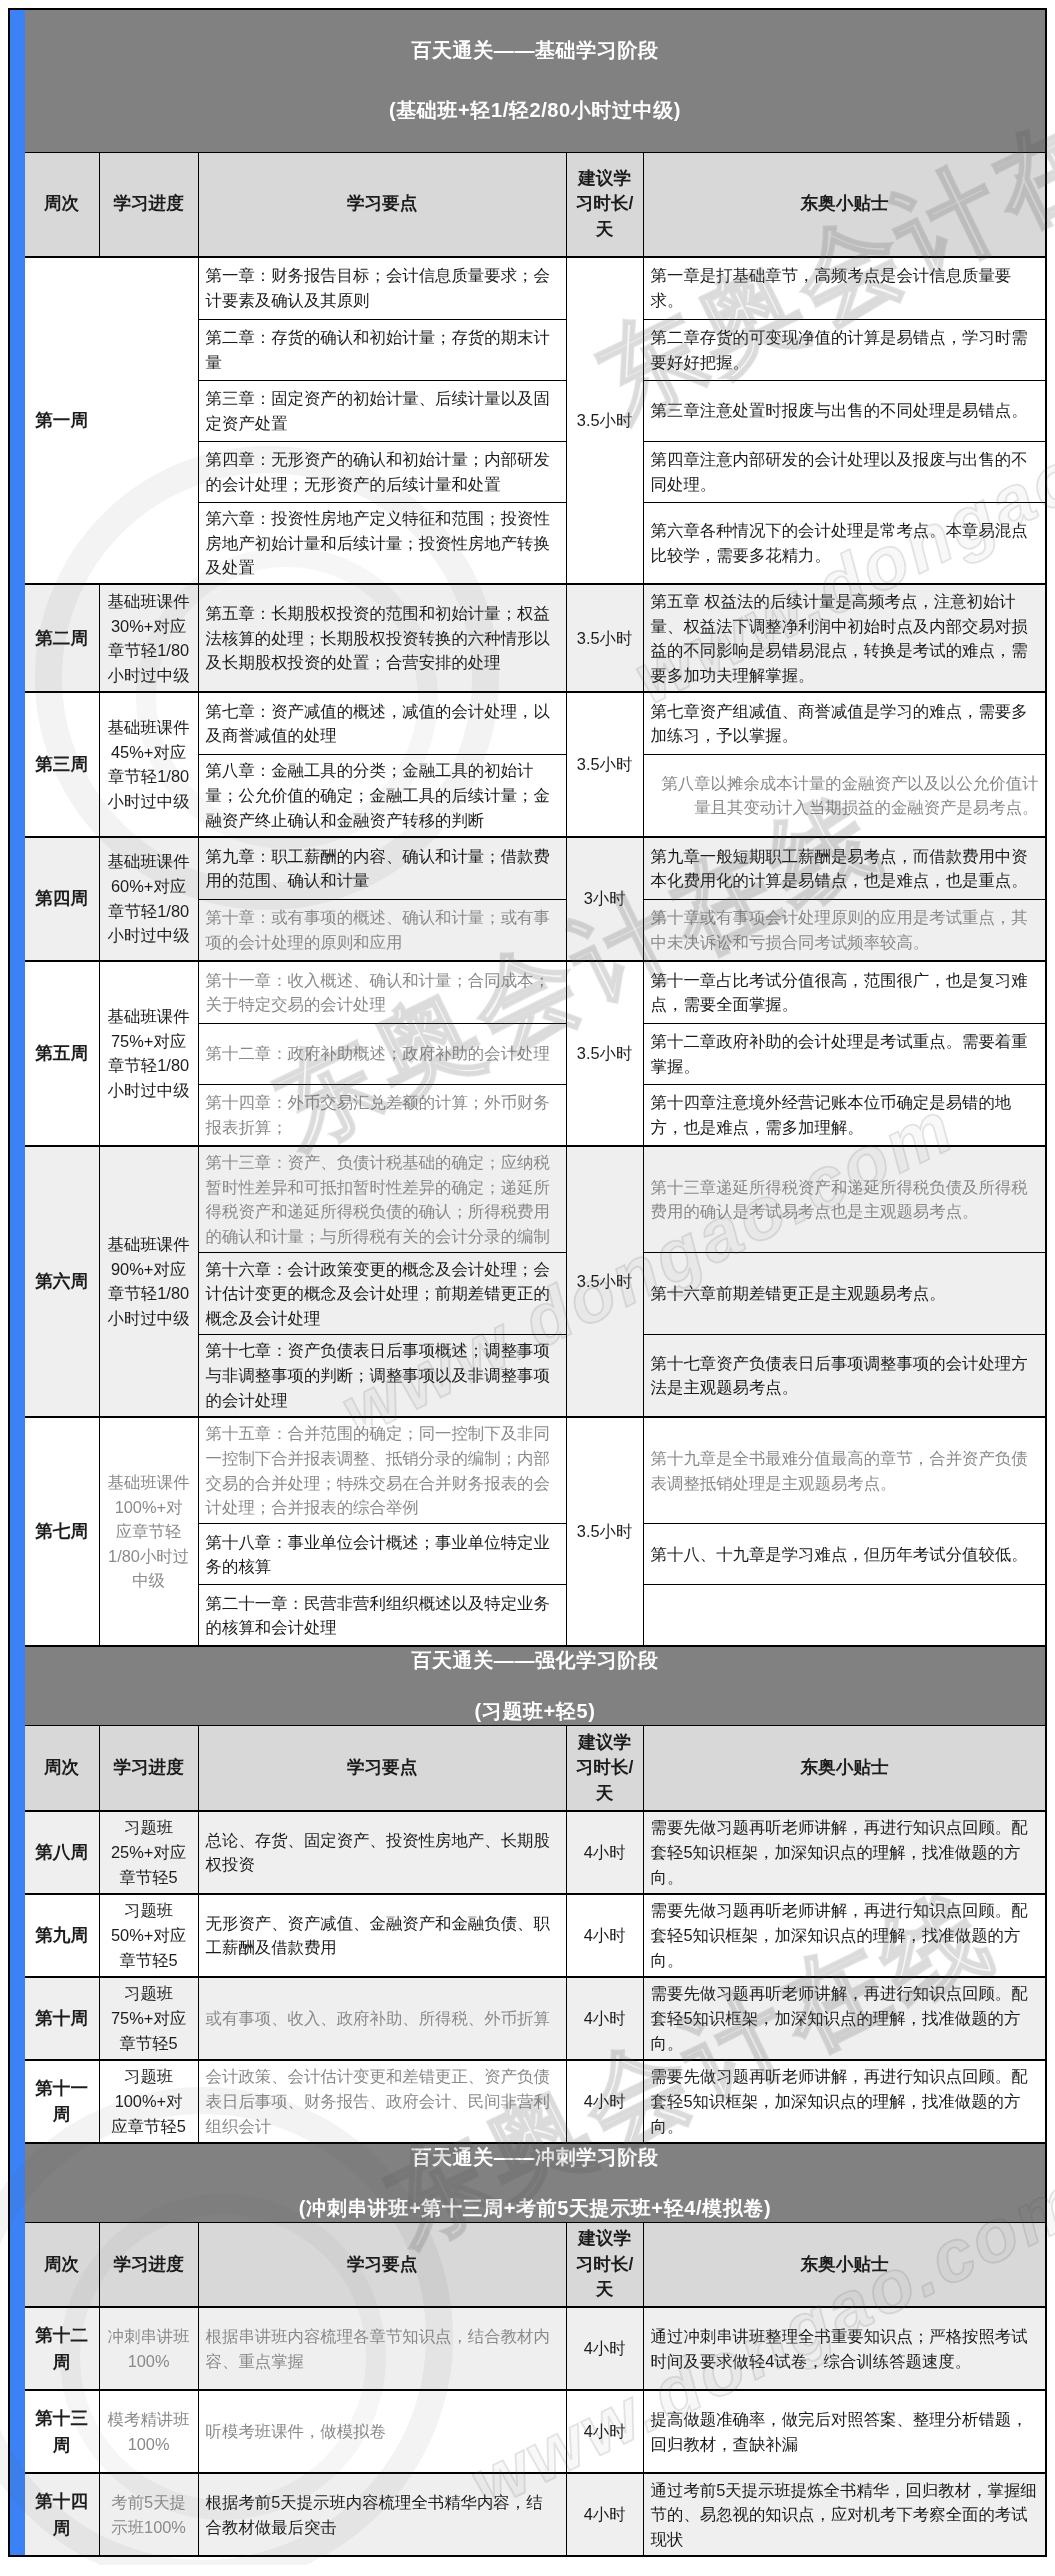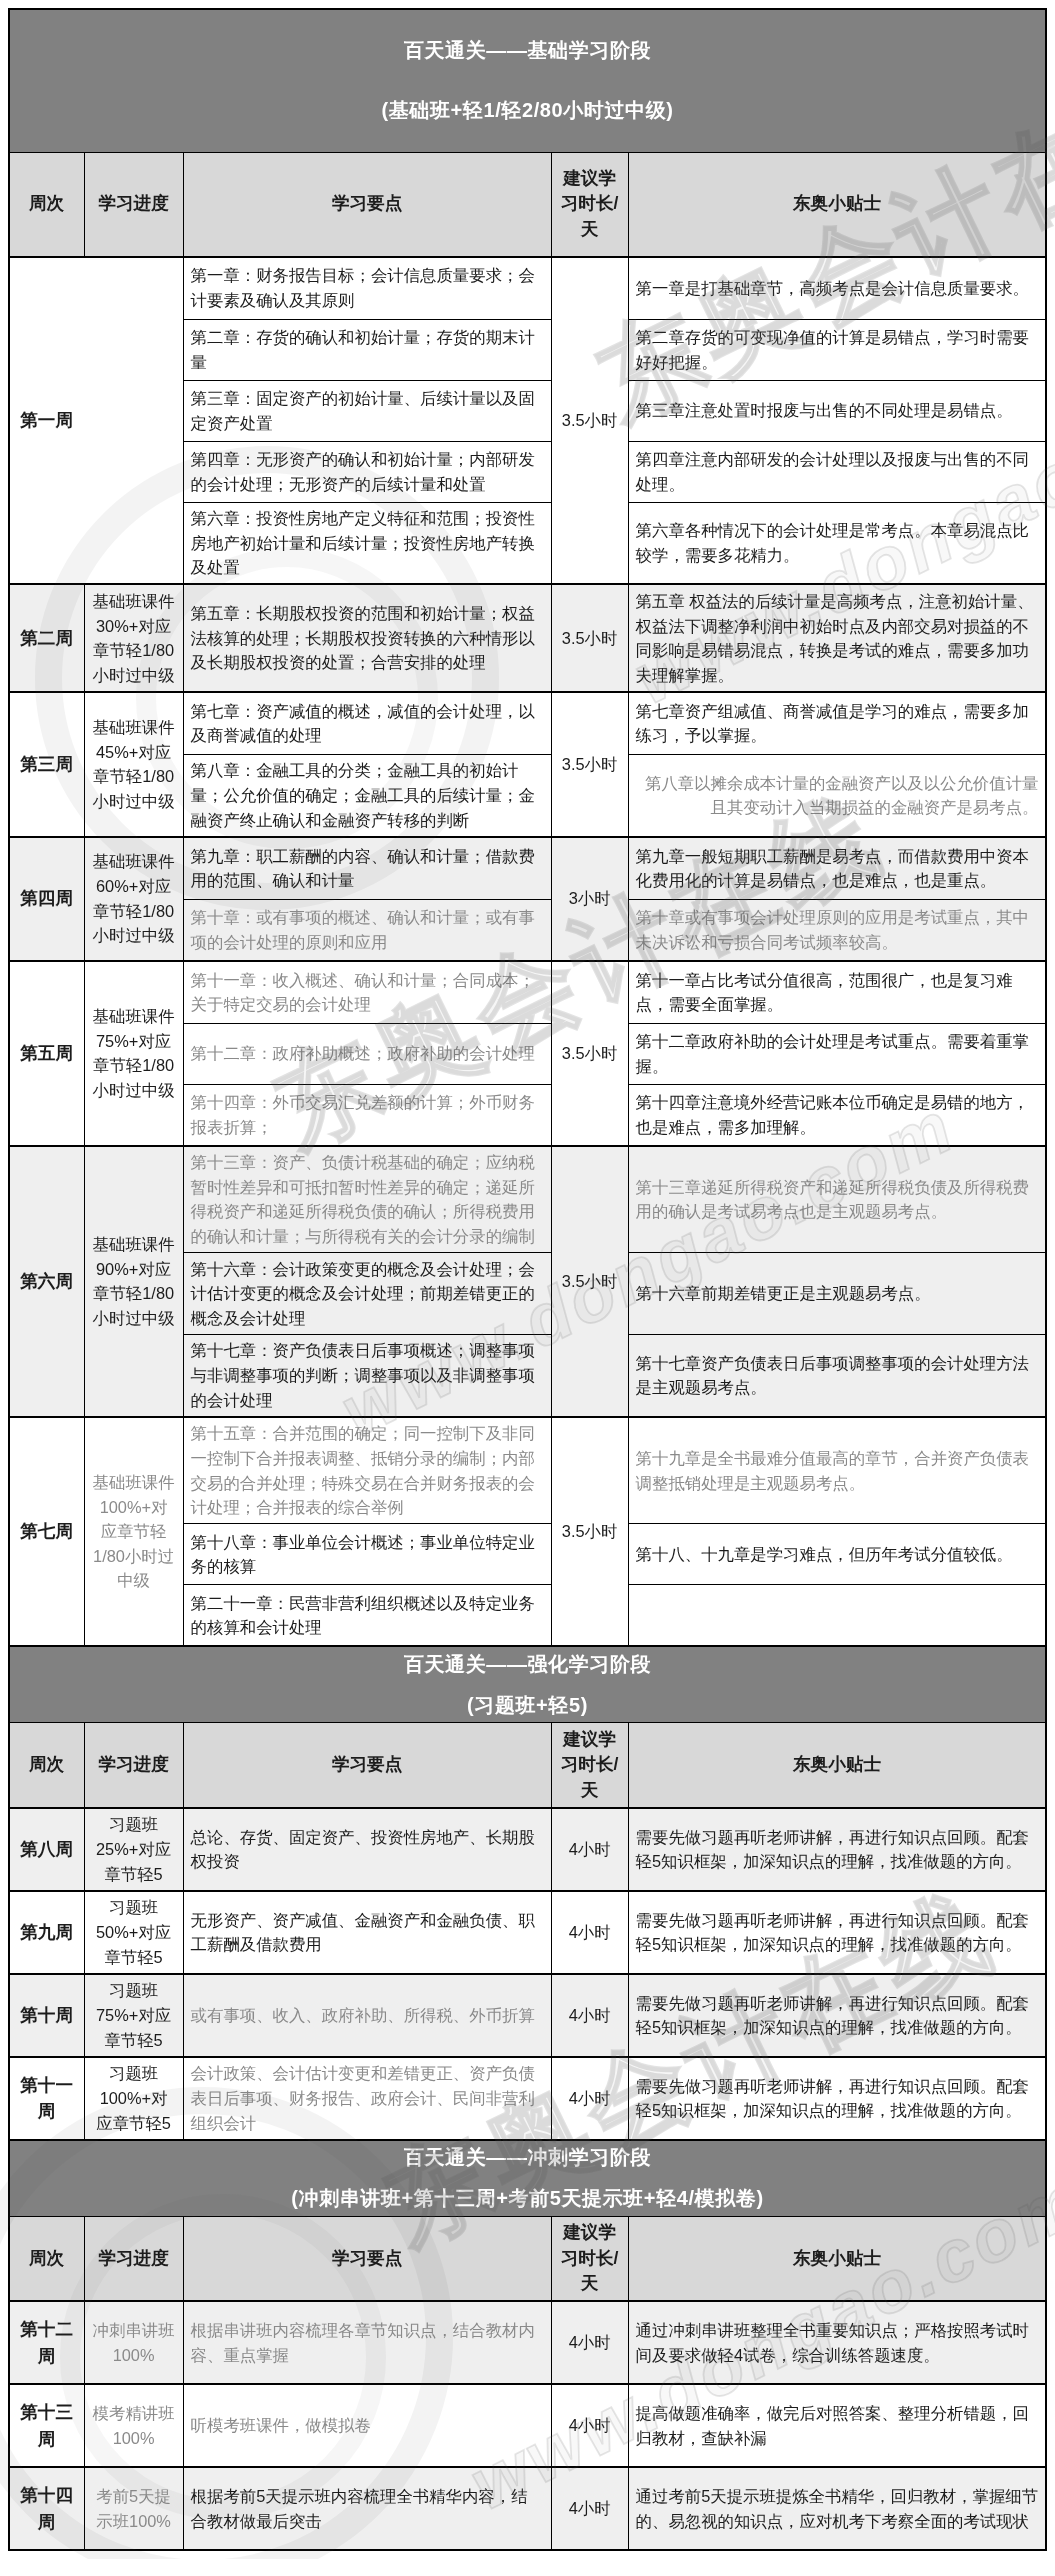--- a/index.html
+++ b/index.html
@@ -3,34 +3,34 @@
 <meta charset="utf-8">
 <style>
   html, body { margin: 0; padding: 0; background: #ffffff; }
   body {
     width: 1055px;
     font-family: "Liberation Sans", "DejaVu Sans", sans-serif;
     color: #1c1c1c;
     -webkit-font-smoothing: antialiased;
   }
   #page { position: relative; padding: 7.6px; box-sizing: border-box; }
-  #table-root { border: 2.3px solid #000; position: relative; z-index: 1; background: #0f766e; }
+  #table-root { border: 2.3px solid #000; position: relative; z-index: 1; background: #3b82f6; padding-left: 15px; }
 
   
   .band {
     background: #818181;
     color: #ffffff;
     display: flex; flex-direction: column; align-items: center; justify-content: center;
     text-align: center;
     border-top: 2.3px solid #000;
   }
   .sec:first-child .band { border-top: none; }
   .band .bl { font-size: 20px; font-weight: bold; letter-spacing: 0.6px; }
   .sec.lg .band { min-height: 142px; gap: 33px; }
-  .sec.compact .band { min-height: 75px; gap: 14px; }
+  .sec.compact .band { min-height: 75px; gap: 24px; }
 
   
   .cols {
     display: grid;
     grid-template-columns: 74px 99px 368px 77px 1fr;
     background: #d8d8d8;
     border-top: 1.2px solid #000;
   }
   .sec.lg .cols { min-height: 103px; }
   .sec.compact .cols { min-height: 61px; }

